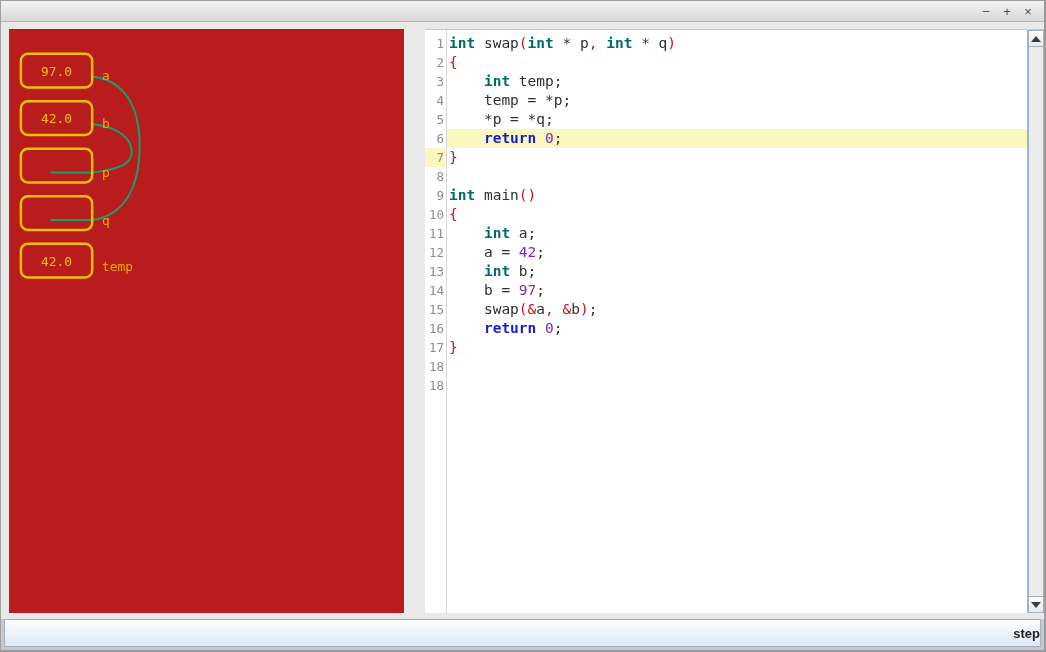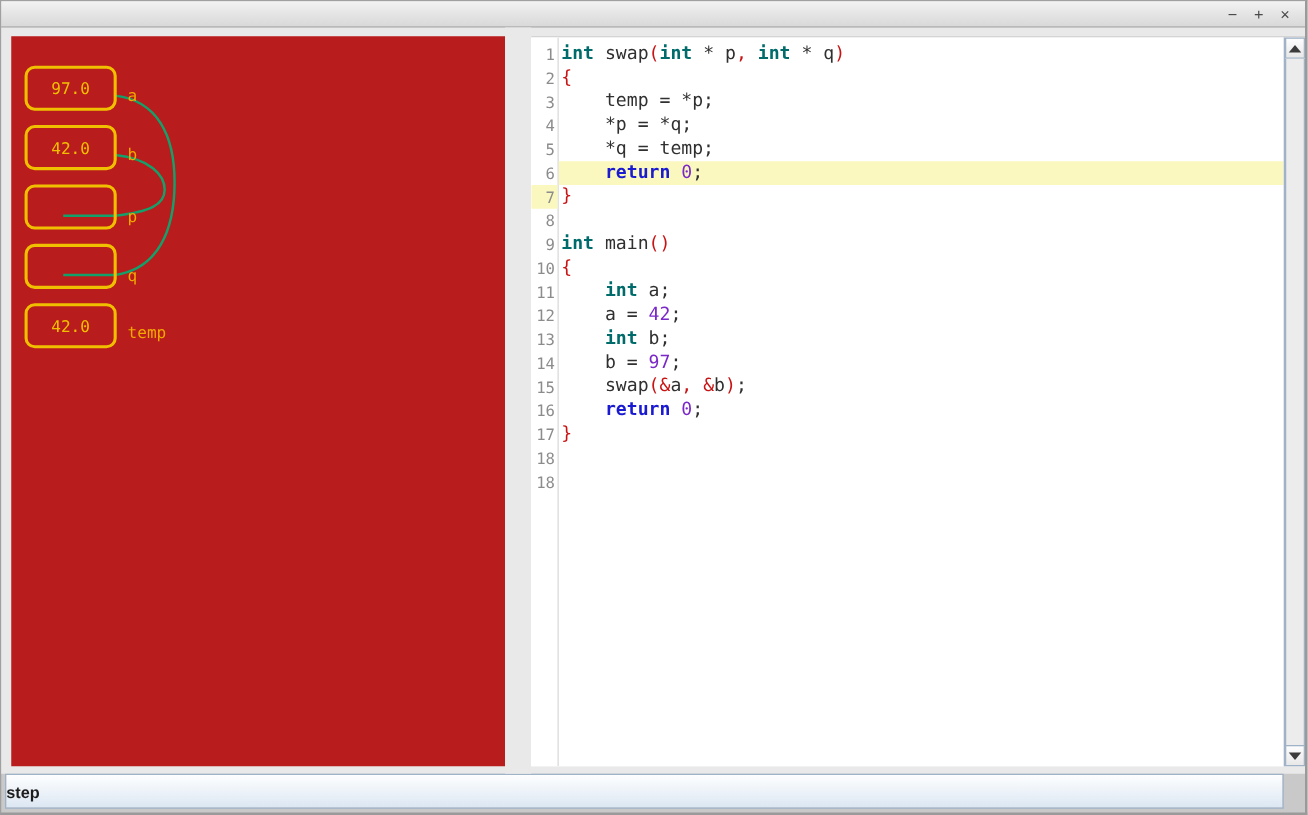--- a/index.html
+++ b/index.html
@@ -193,27 +193,27 @@
     border-left: 5px solid transparent;
     border-right: 5px solid transparent;
   }
   .arrow-up { border-bottom: 6px solid #3b3b3b; }
   .arrow-dn { border-top: 6px solid #3b3b3b; }
 
   
   .bottombar {
     flex: 0 0 28px;
     height: 28px;
-    margin: 0 17px 3px 3px;
+    margin: 0 3px 3px 3px;
     background: linear-gradient(to bottom, #fdfefe 0%, #f2f6fa 35%, #dce7f3 100%);
     border: 1px solid #9fb2c8;
     box-sizing: border-box;
     display: flex;
     align-items: center;
-    justify-content: flex-start;
+    justify-content: flex-end;
     user-select: none;
   }
   .bottombar .label {
     font-family: "Liberation Sans", sans-serif;
     font-size: 13px;
     font-weight: bold;
     color: #1d1d1d;
   }
 
   
@@ -307,23 +307,23 @@
               <div class="ln">14</div>
               <div class="ln">15</div>
               <div class="ln">16</div>
               <div class="ln">17</div>
               <div class="ln">18</div>
               <div class="ln">18</div>
             </div>
           <div class="code">
               <div class="line"><span class="tok-kw">int</span><span class="tok-id"> swap</span><span class="tok-punc">(</span><span class="tok-kw">int</span><span class="tok-id"> </span><span class="tok-op">*</span><span class="tok-id"> p</span><span class="tok-punc">,</span><span class="tok-id"> </span><span class="tok-kw">int</span><span class="tok-id"> </span><span class="tok-op">*</span><span class="tok-id"> q</span><span class="tok-punc">)</span></div>
               <div class="line"><span class="tok-punc">{</span></div>
+              <div class="line"><span class="tok-id">    </span><span class="tok-kw">int</span><span class="tok-id"> temp;</span></div>
               <div class="line"><span class="tok-id">    temp = </span><span class="tok-op">*</span><span class="tok-id">p;</span></div>
               <div class="line"><span class="tok-id">    </span><span class="tok-op">*</span><span class="tok-id">p = </span><span class="tok-op">*</span><span class="tok-id">q;</span></div>
-              <div class="line"><span class="tok-id">    </span><span class="tok-op">*</span><span class="tok-id">q = temp;</span></div>
               <div class="line active"><span class="tok-id">    </span><span class="tok-ctl">return</span><span class="tok-id"> </span><span class="tok-num">0</span><span class="tok-id">;</span></div>
               <div class="line"><span class="tok-punc">}</span></div>
               <div class="line"><span class="tok-id"></span></div>
               <div class="line"><span class="tok-kw">int</span><span class="tok-id"> main</span><span class="tok-punc">()</span></div>
               <div class="line"><span class="tok-punc">{</span></div>
               <div class="line"><span class="tok-id">    </span><span class="tok-kw">int</span><span class="tok-id"> a;</span></div>
               <div class="line"><span class="tok-id">    a = </span><span class="tok-num">42</span><span class="tok-id">;</span></div>
               <div class="line"><span class="tok-id">    </span><span class="tok-kw">int</span><span class="tok-id"> b;</span></div>
               <div class="line"><span class="tok-id">    b = </span><span class="tok-num">97</span><span class="tok-id">;</span></div>
               <div class="line"><span class="tok-id">    swap</span><span class="tok-punc">(</span><span class="tok-punc">&amp;</span><span class="tok-id">a</span><span class="tok-punc">,</span><span class="tok-id"> </span><span class="tok-punc">&amp;</span><span class="tok-id">b</span><span class="tok-punc">)</span><span class="tok-id">;</span></div>

